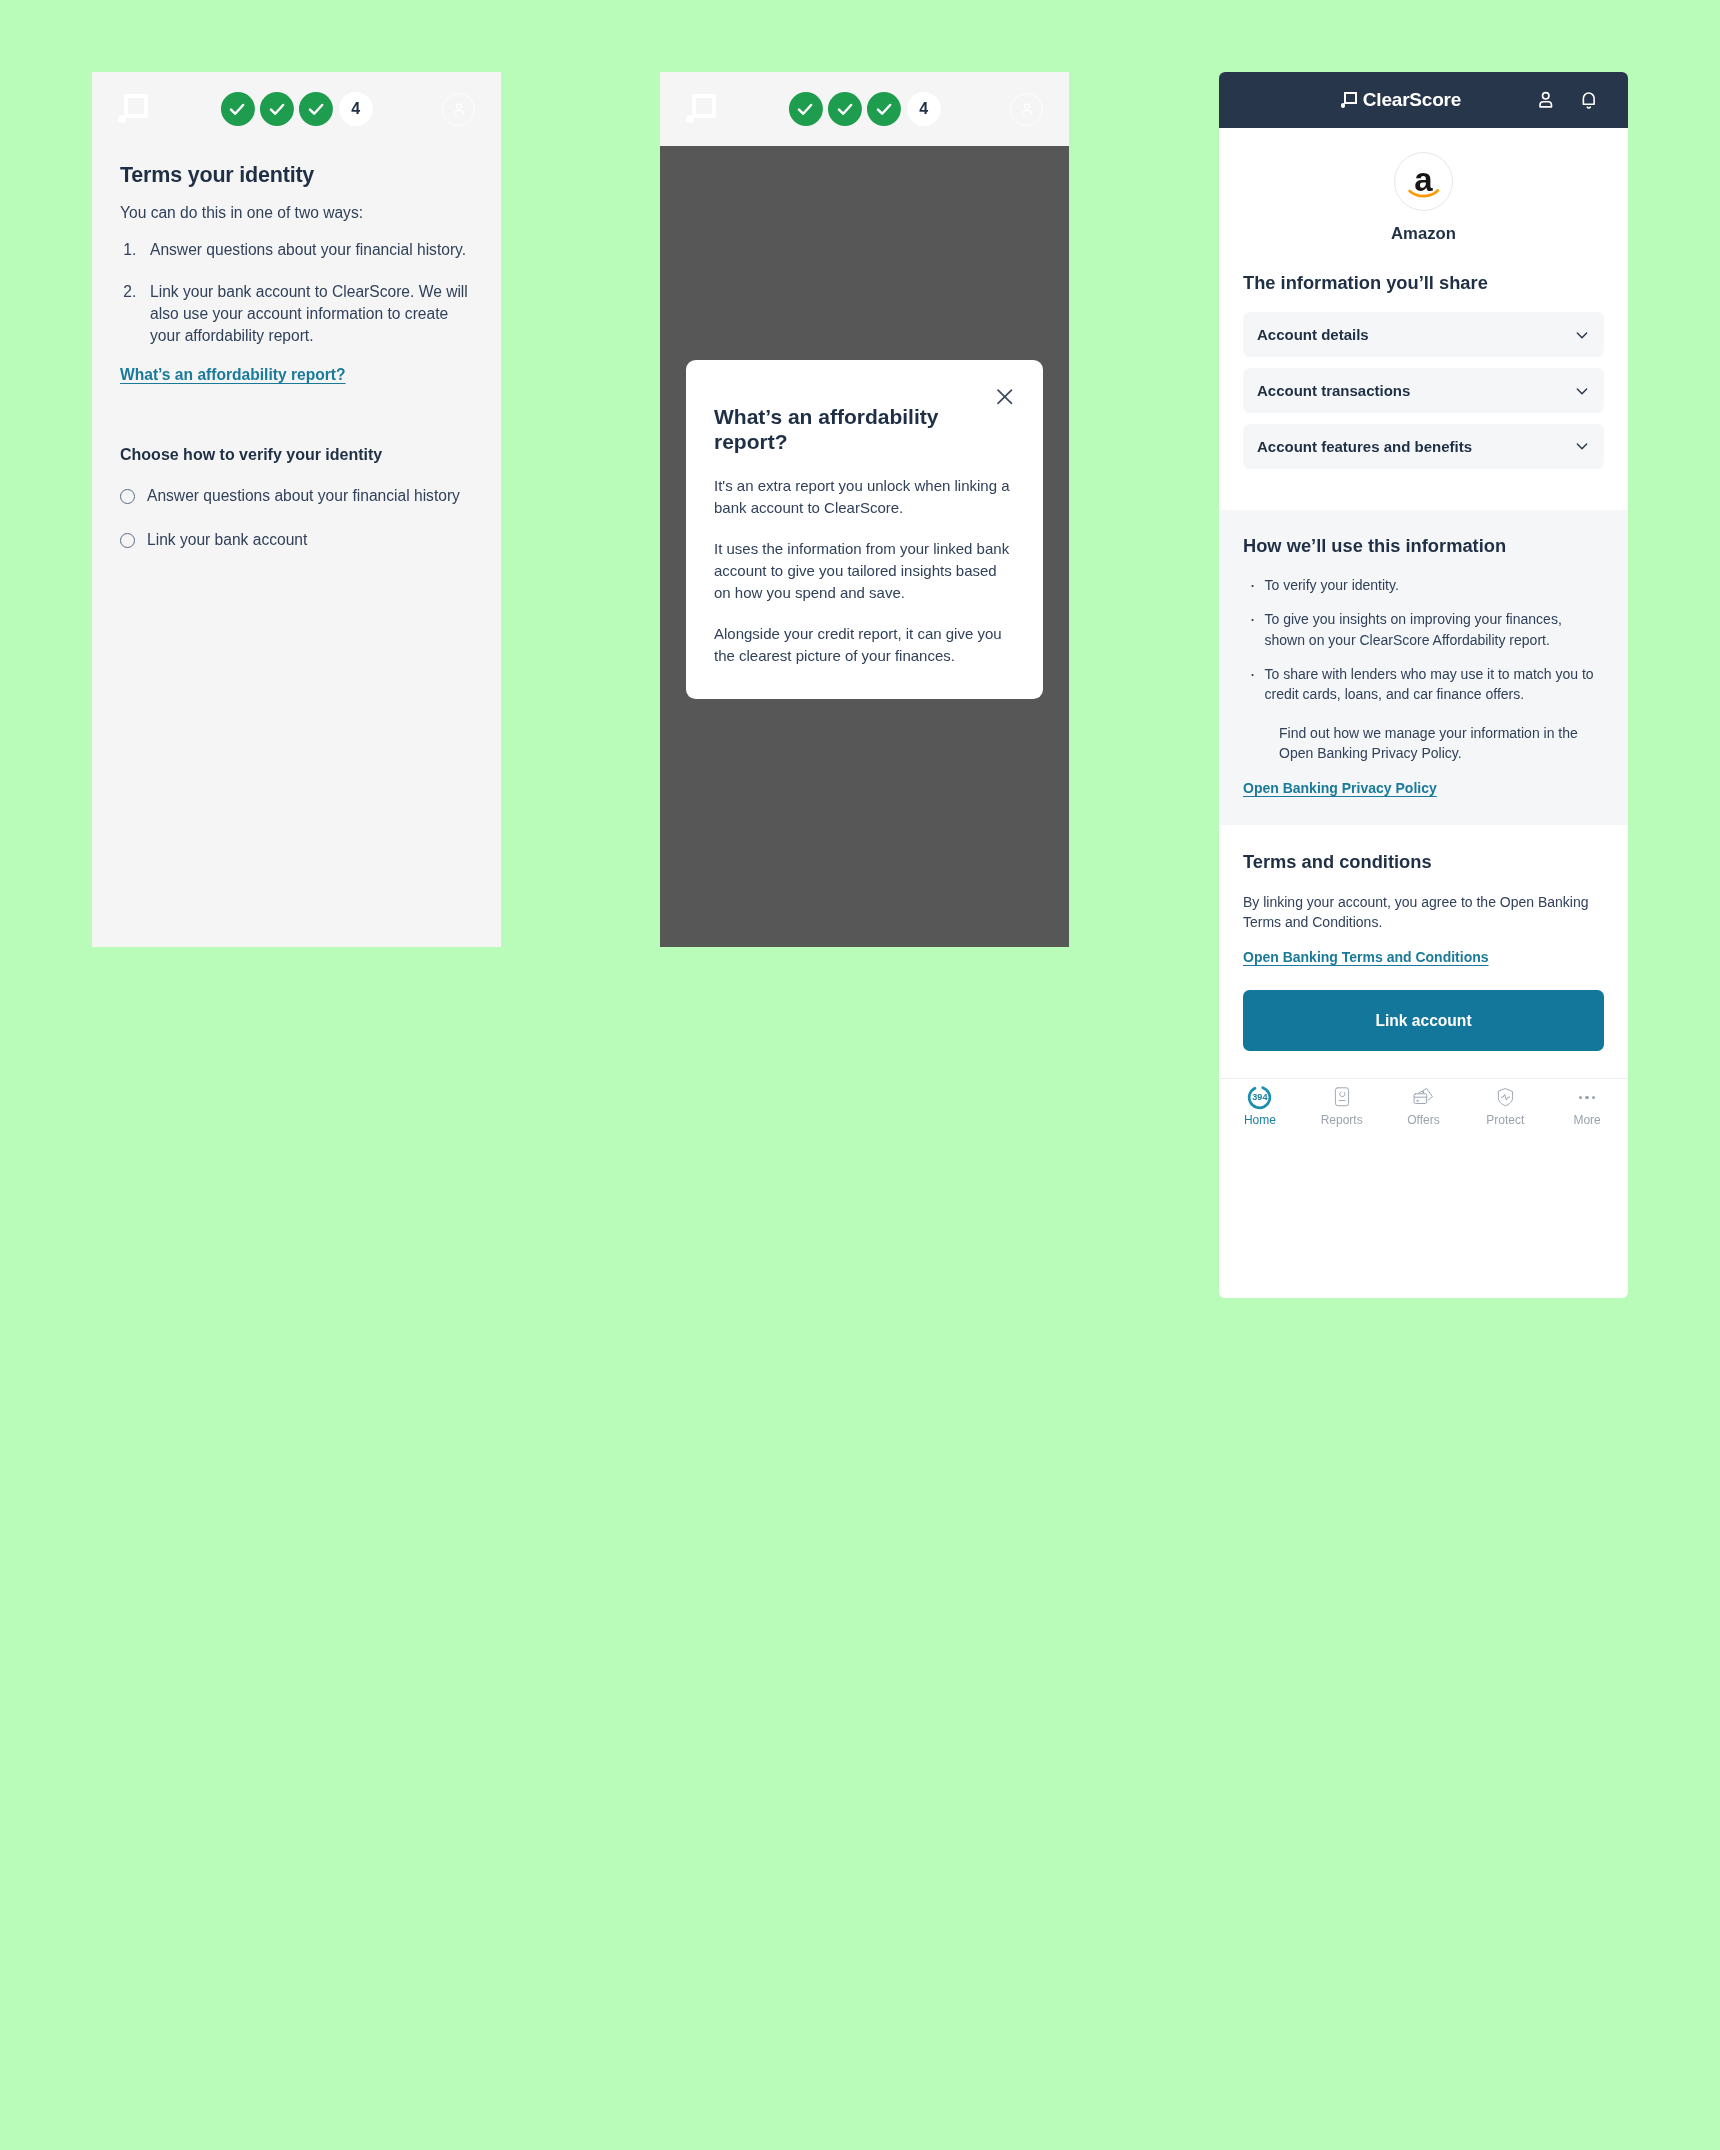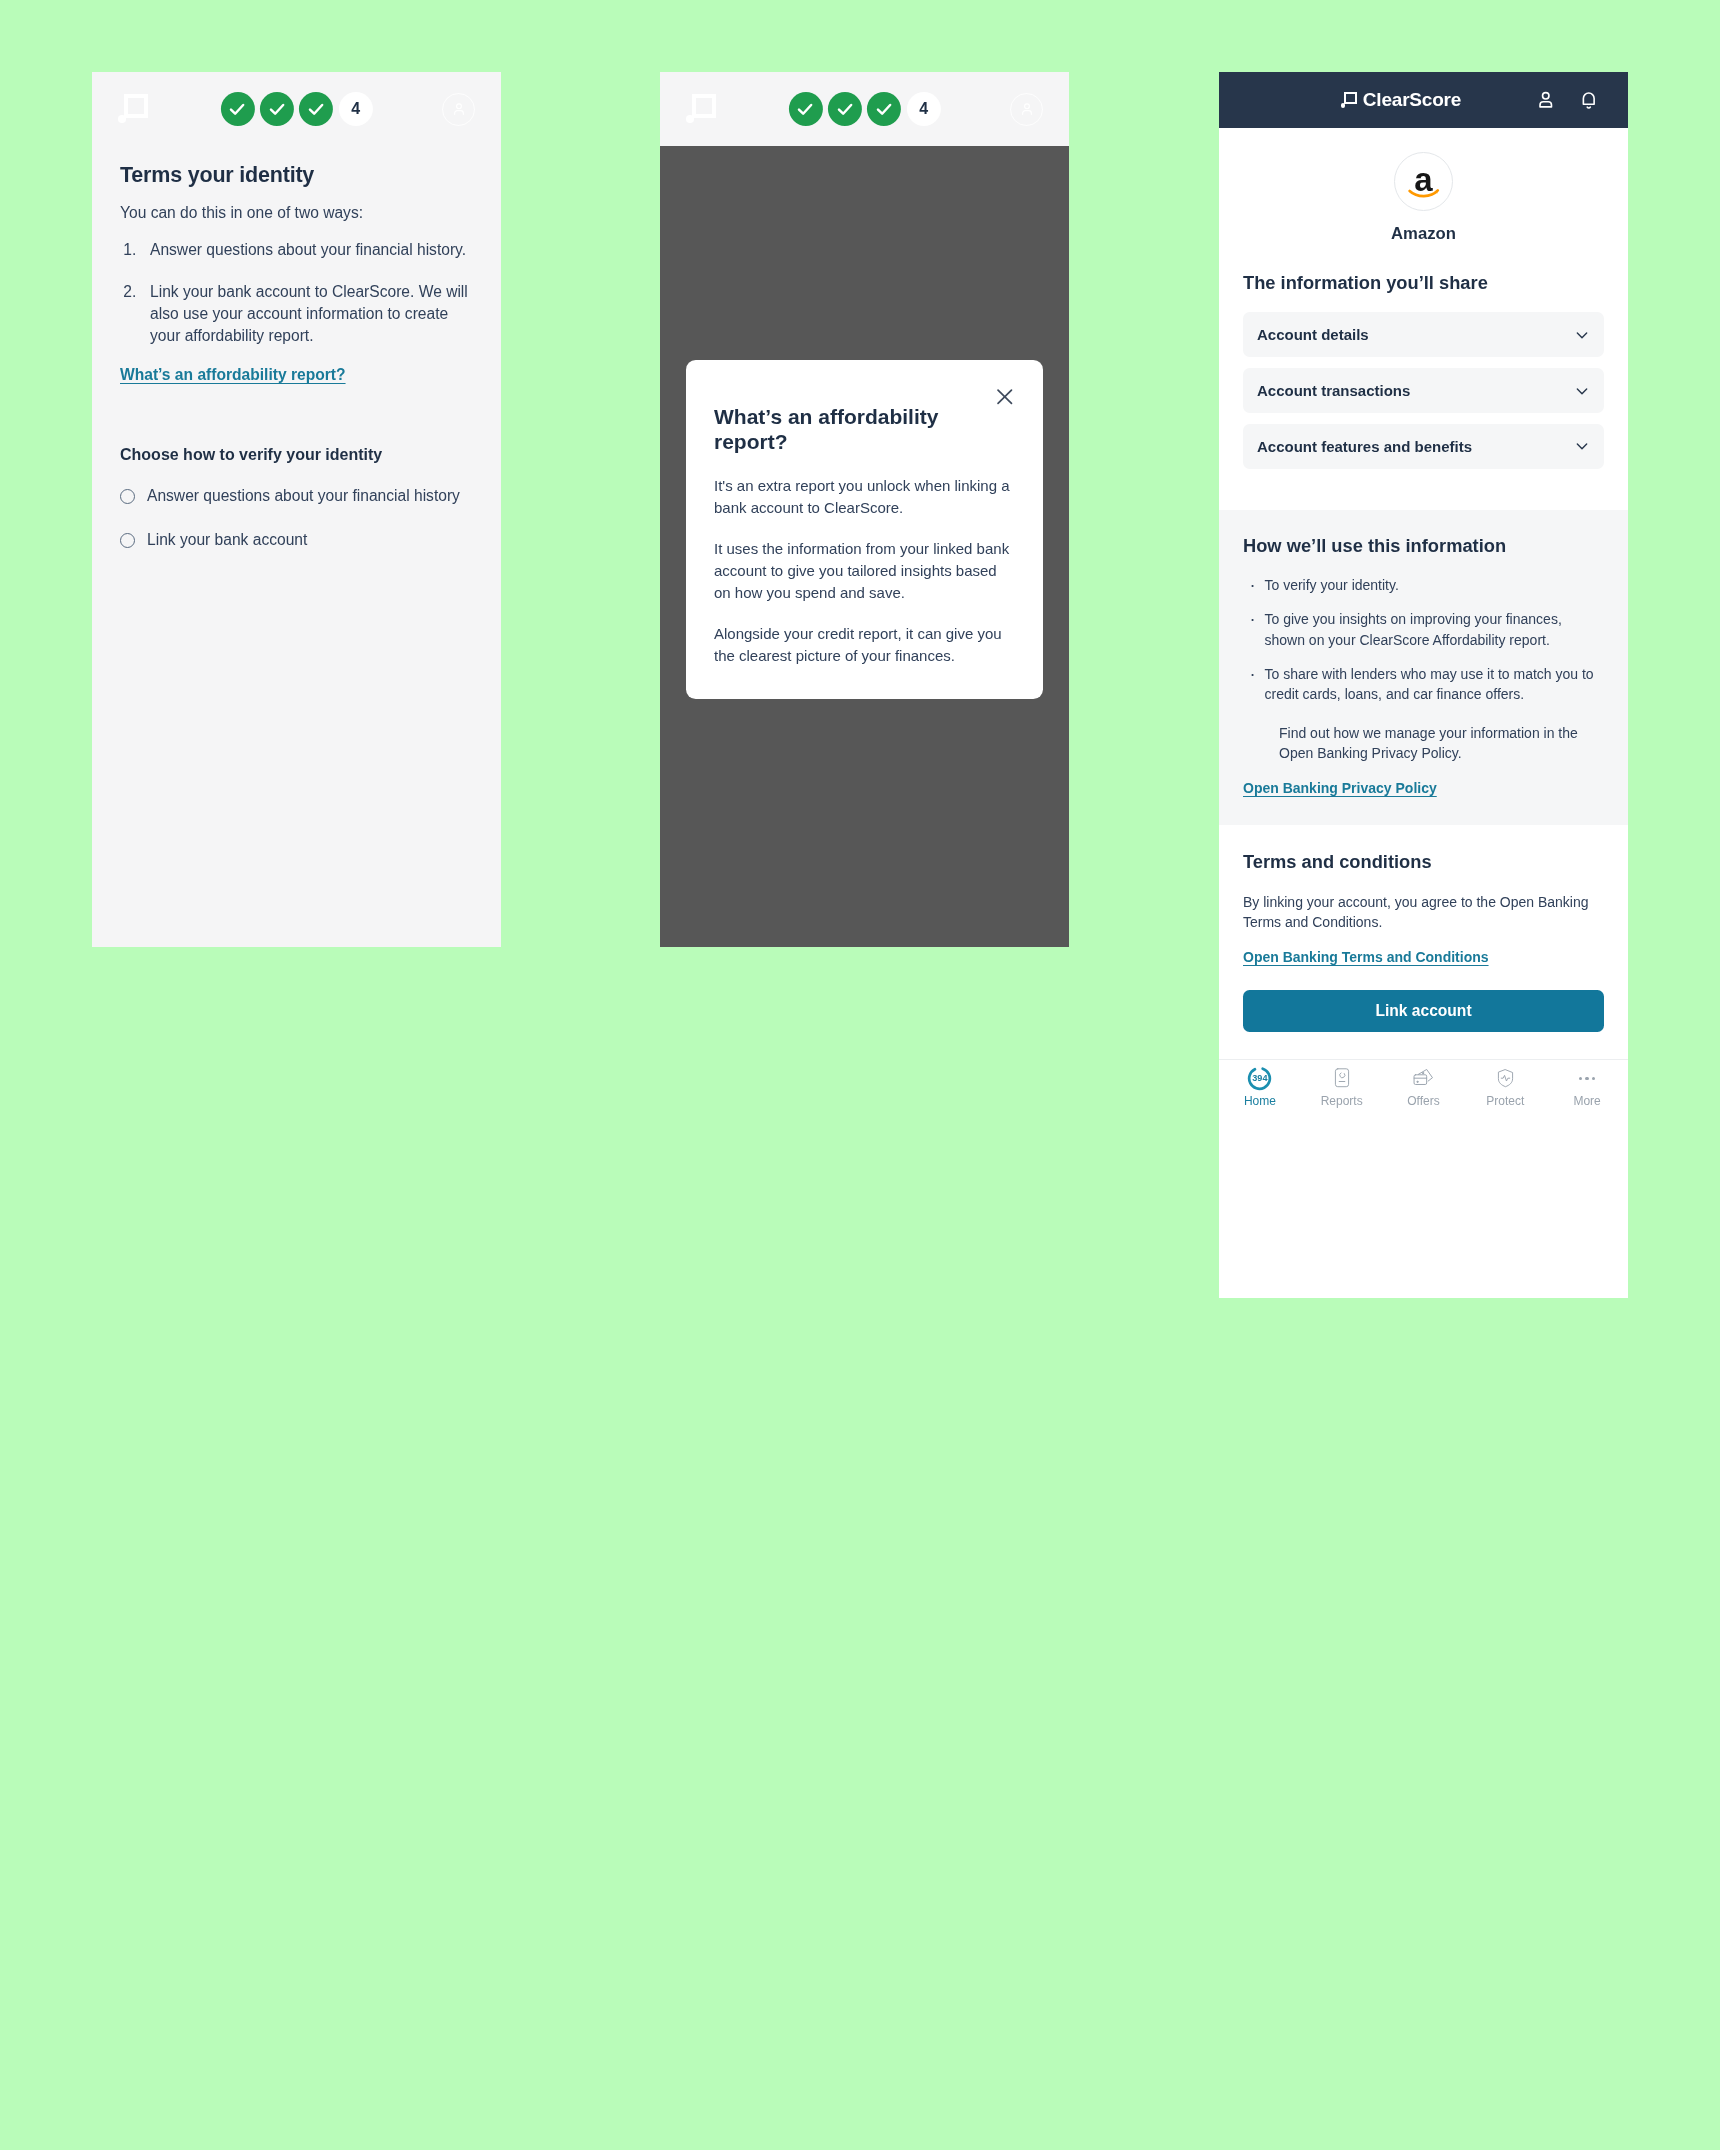--- a/index.html
+++ b/index.html
@@ -213,20 +213,21 @@
     color: #31415a;
     margin-bottom: 19.4px;
   }
   .modal-p:last-child { margin-bottom: 0; }
 
   
   .panel-3 {
     left: 1219px; top: 72px;
     width: 409px; height: 1226px;
     background: #ffffff;
+    border-radius: 6px;
   }
 
   .cs-topbar {
     height: 56px;
     background: #27364b;
     display: flex;
     align-items: center;
     justify-content: flex-end;
     padding: 0 24px 0 0;
     gap: 0;
@@ -386,21 +387,21 @@
   .terms-p {
     font-size: 14px;
     line-height: 1.45;
     color: #31415a;
     margin: 14px 0 17px 0;
   }
   .link-btn {
     display: block;
     width: 100%;
     margin-top: 25px;
-    height: 42px;
+    height: 61px;
     border: none;
     border-radius: 6.5px;
     background: #12779b;
     color: #ffffff;
     font-family: "Liberation Sans", sans-serif;
     font-size: 15.6px;
     font-weight: 700;
     cursor: pointer;
   }
 

